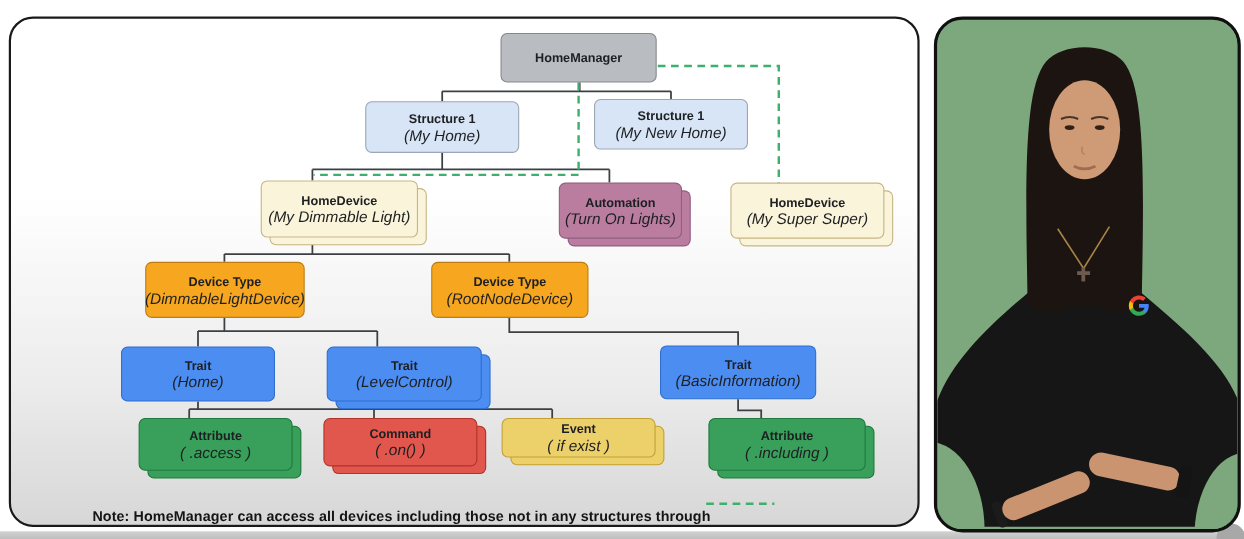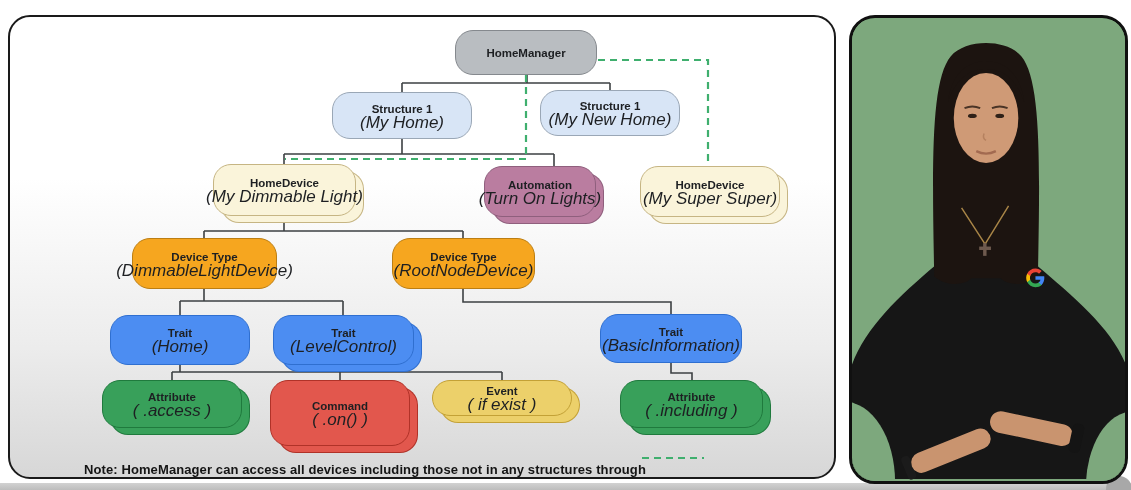--- a/index.html
+++ b/index.html
@@ -13,26 +13,26 @@
     position:absolute; left:8px; top:15px; width:828px; height:464px;
     border:2px solid #1a1a1a; border-radius:22px; box-sizing:border-box;
     background:linear-gradient(180deg,#ffffff 0%,#ffffff 35%,#ececec 72%,#d7d7d7 100%);
     z-index:2;
   }
   .connector-layer { position:absolute; left:0; top:0; z-index:1; }
 
   .node {
     position:absolute; z-index:2; box-sizing:border-box;
     display:flex; flex-direction:column; justify-content:center; align-items:center;
-    background:var(--fill); border:1.5px solid var(--line); border-radius:18px;
+    background:var(--fill); border:1.5px solid var(--line); border-radius:6px;
     text-align:center; padding:4px 4px;
   }
   .node .t { font-size:11.5px; font-weight:700; color:#1d1f22; line-height:14px; white-space:nowrap; }
-  .node .s { font-size:17px; font-weight:400; font-style:italic; color:#1d1f22; line-height:14px; white-space:nowrap; }
-  .stacked { box-shadow:8px 7px 0 -1px var(--fill), 8px 7px 0 0 var(--line); }
+  .node .s { font-size:14px; font-weight:400; font-style:italic; color:#1d1f22; line-height:14px; white-space:nowrap; }
+  .stacked { box-shadow:8px 7px 0 -1px var(--fill), 8px 7px 0 0 var(--line);margin-left:24px; }
 
   .gray   { --fill:#b9bdc1; --line:#85898e; }
   .lblue  { --fill:#d8e5f6; --line:#9aa7b6; }
   .cream  { --fill:#faf4da; --line:#c6b583; }
   .mauve  { --fill:#ba7da0; --line:#8f5f7d; }
   .orange { --fill:#f6a61f; --line:#bc7e12; }
   .blue   { --fill:#4c8df2; --line:#2f6fd0; }
   .green  { --fill:#38a05a; --line:#1f7a3d; }
   .red    { --fill:#e2574d; --line:#b03228; }
   .yellow { --fill:#ecd06a; --line:#c3a136; }
@@ -131,21 +131,21 @@
   <div class="node blue" style="left:590px;top:297px;width:142px;height:49px">
     <div class="t">Trait</div>
     <div class="s">(BasicInformation)</div>
   </div>
 
   <div class="node green stacked" style="left:92px;top:363px;width:140px;height:48px">
     <div class="t">Attribute</div>
     <div class="s">( .access )</div>
   </div>
 
-  <div class="node red stacked" style="left:260px;top:363px;width:140px;height:66px">
+  <div class="node red stacked" style="left:260px;top:363px;width:140px;height:44px">
     <div class="t">Command</div>
     <div class="s">( .on() )</div>
   </div>
 
   <div class="node yellow stacked" style="left:422px;top:363px;width:140px;height:36px">
     <div class="t">Event</div>
     <div class="s">( if exist )</div>
   </div>
 
   <div class="node green stacked" style="left:610px;top:363px;width:143px;height:48px">

